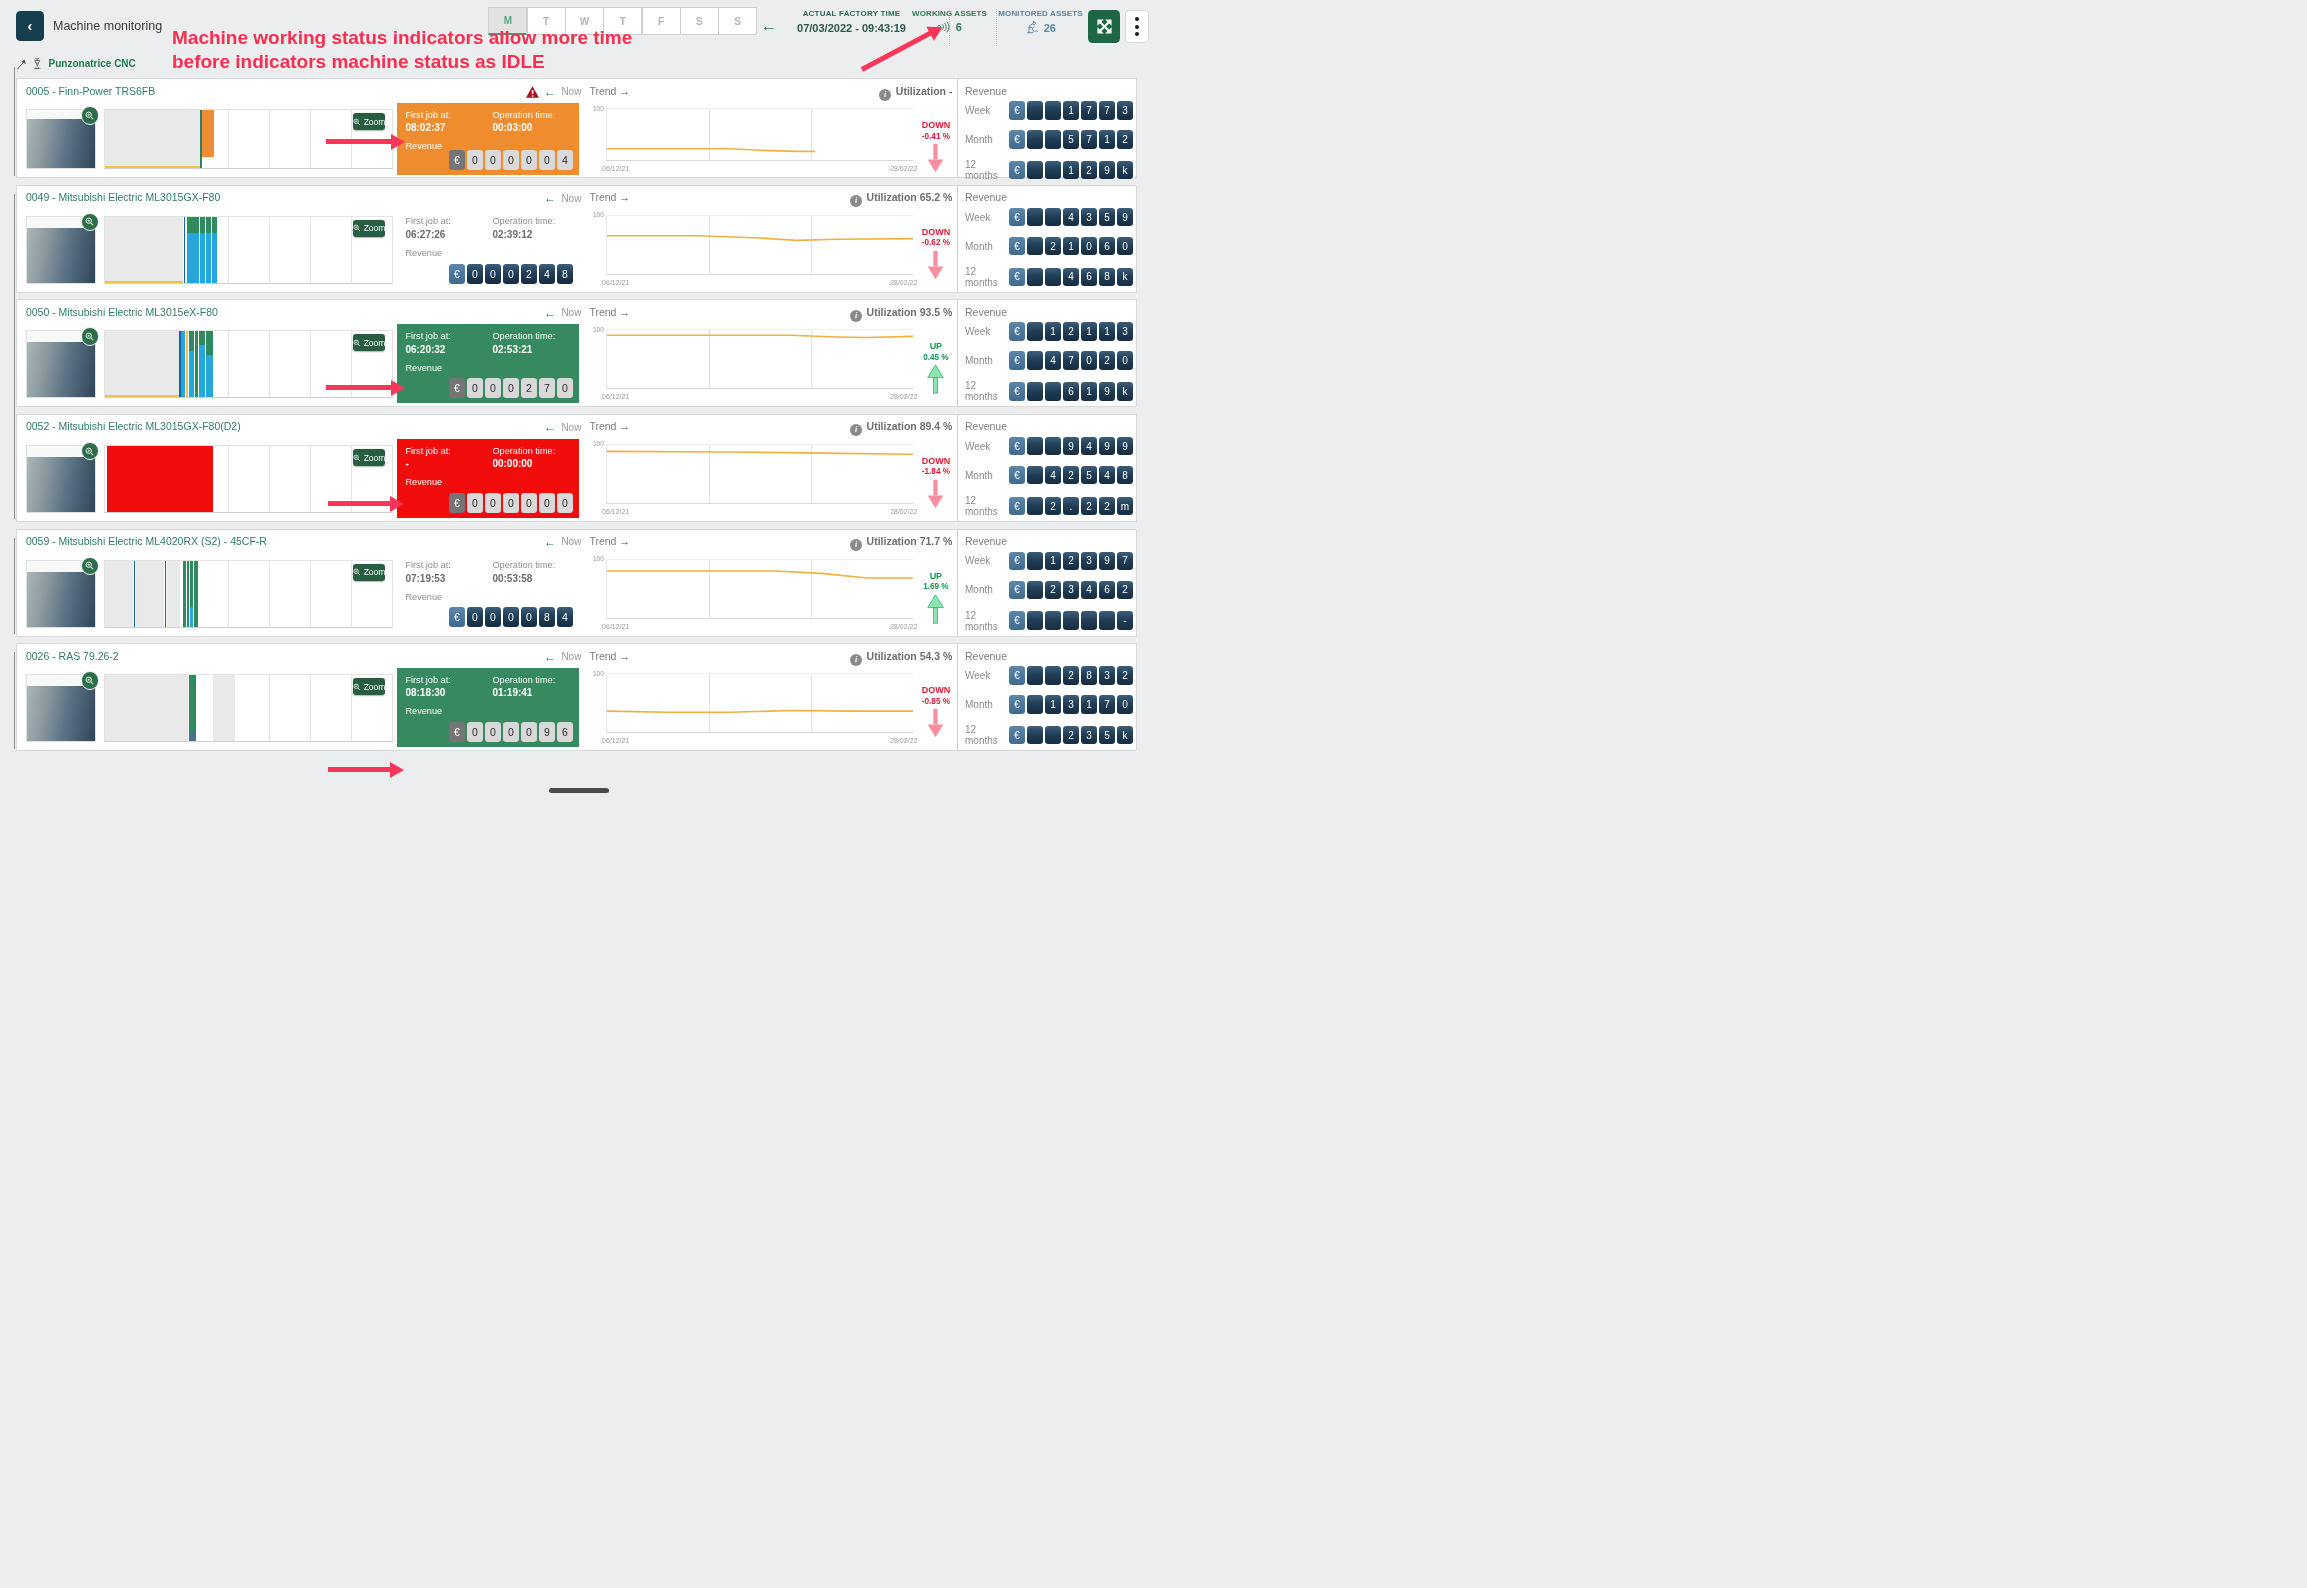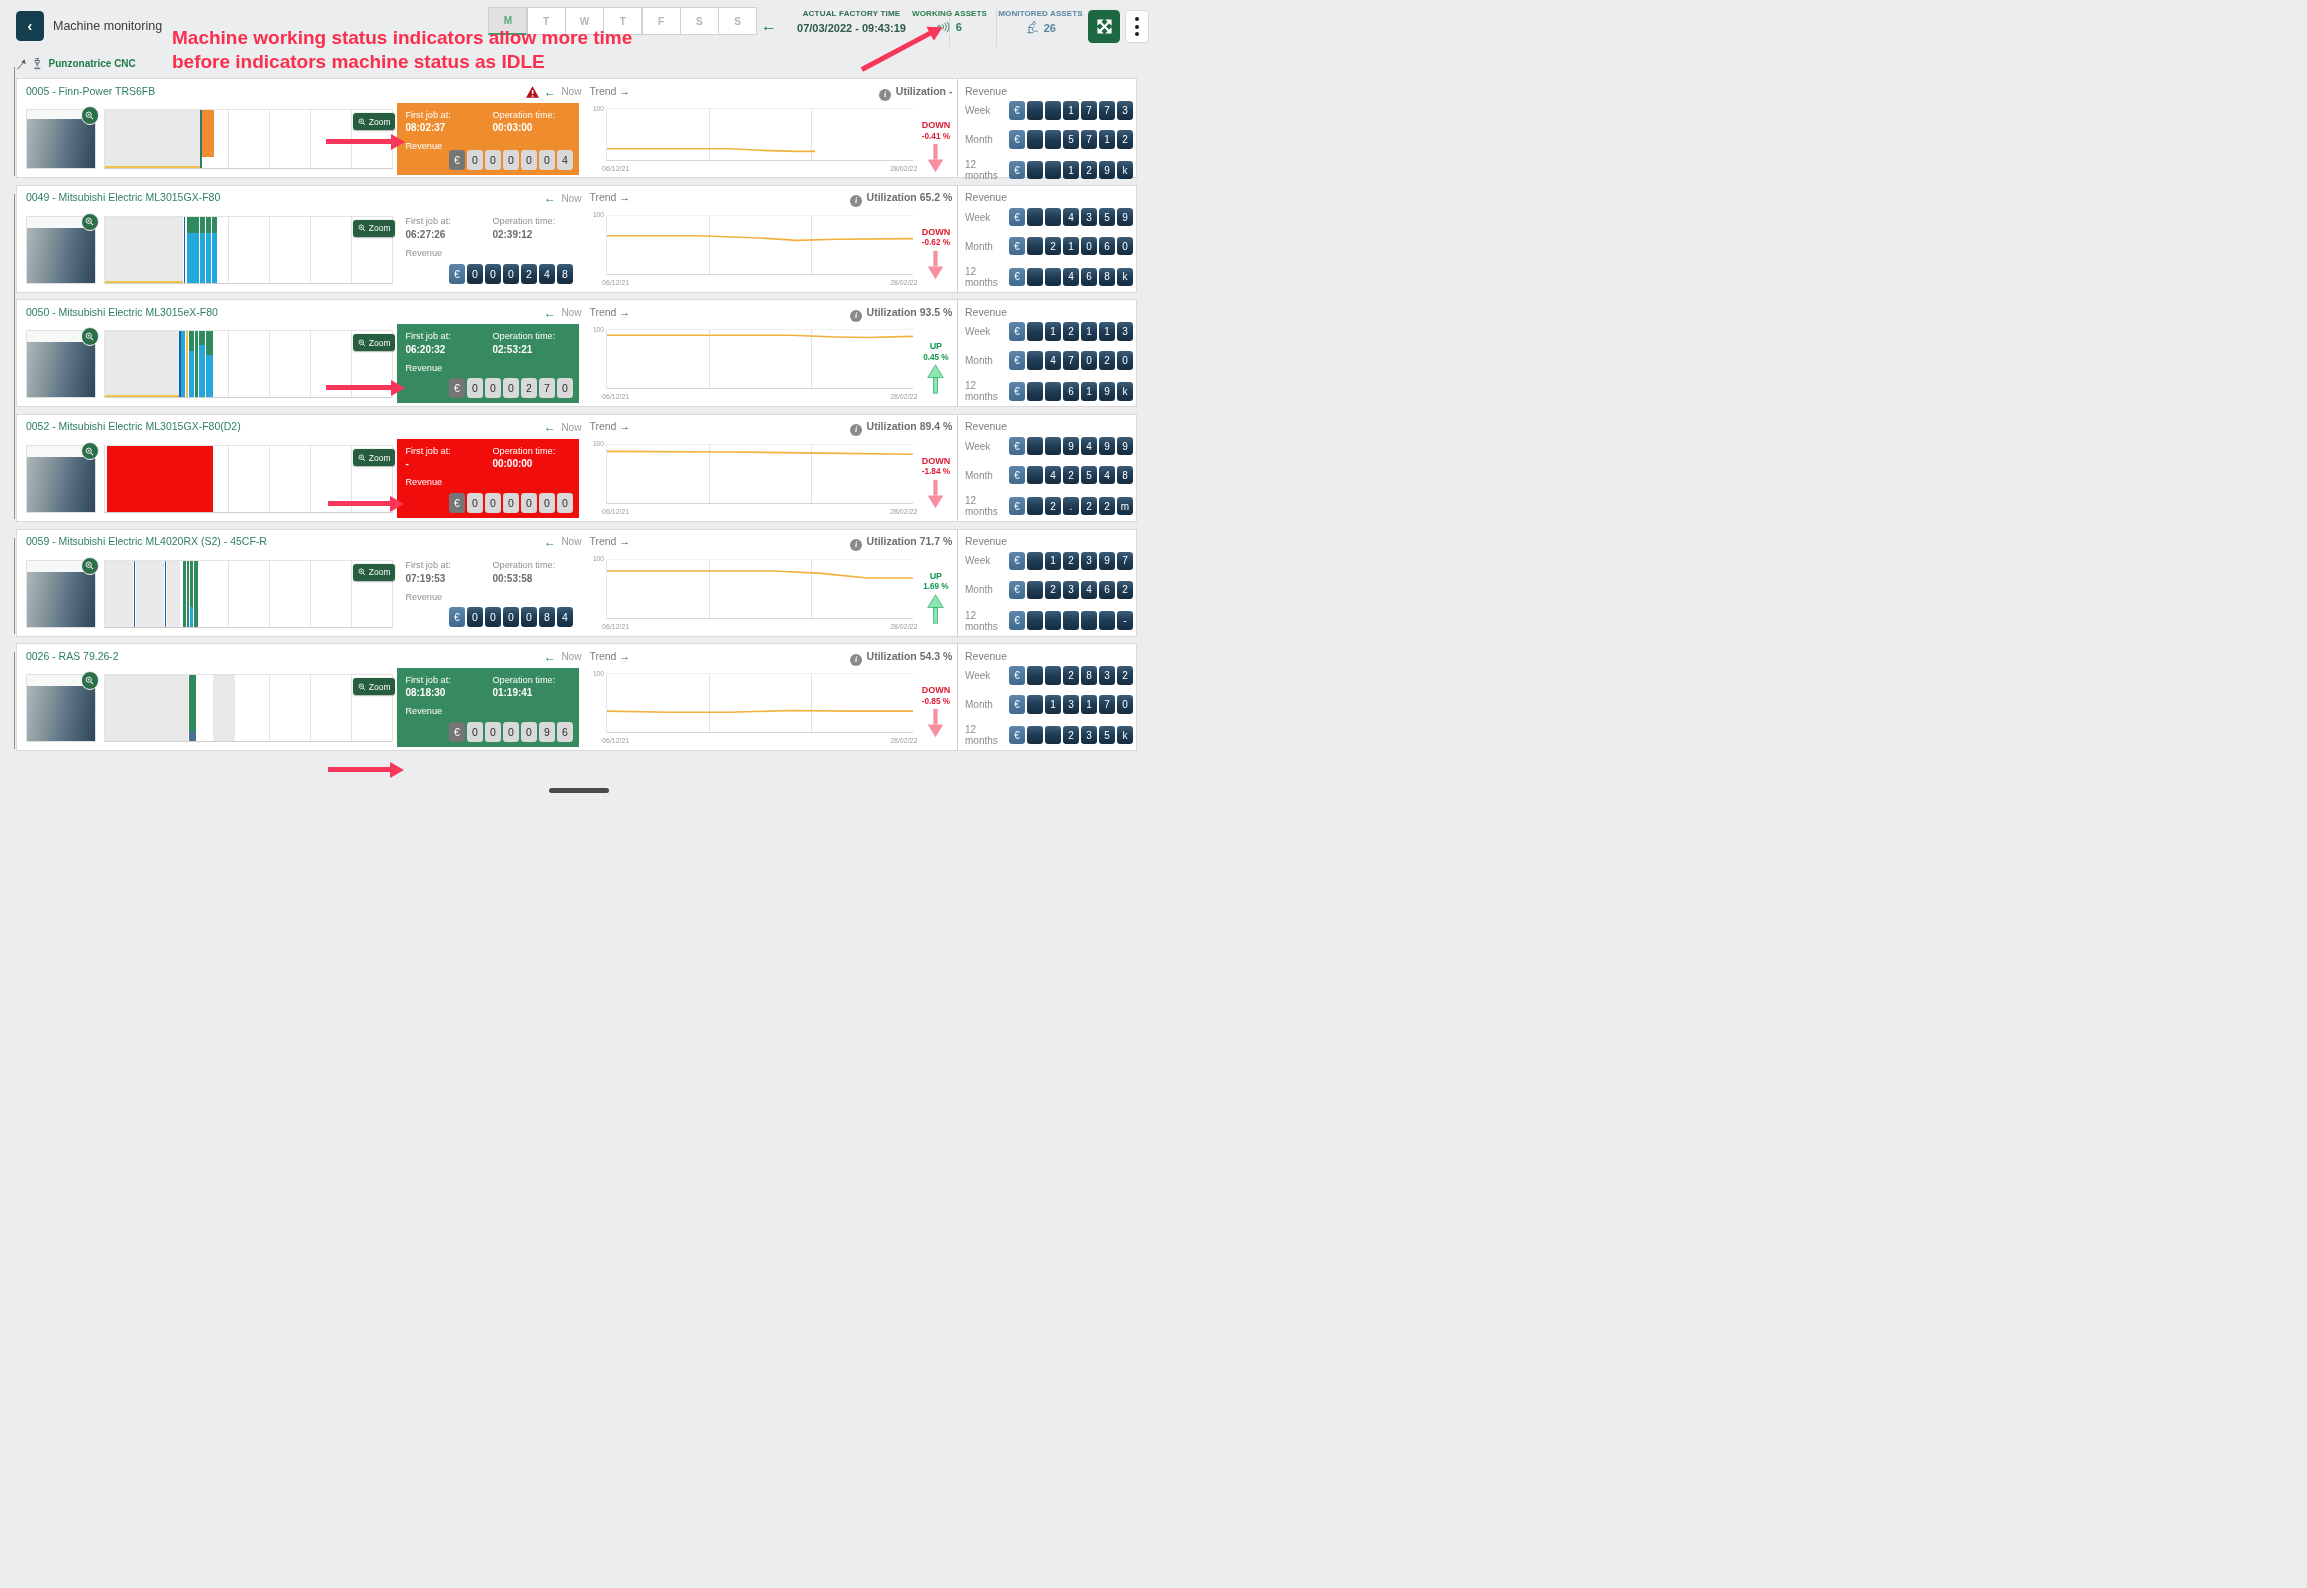--- a/index.html
+++ b/index.html
@@ -51,21 +51,21 @@
                        linear-gradient(100deg,#aeb9bb 0%,#8a989e 30%,#5d7486 58%,#42596c 82%,#30455a 100%); }
   .card.sm .photo { height:60px; }
   .photo-zoom { position:absolute; right:-4px; top:-4px; width:18.4px; height:18.4px; border-radius:50%; background:#2c6e49; border:1.3px solid #f4f4f4; display:flex; align-items:center; justify-content:center; cursor:pointer; }
 
   .timeline { position:absolute; left:87px; top:30px; width:289px; height:68px; background:#fff; border:0.7px solid #e3e3e3; border-bottom:1.3px solid #cfcfcf; overflow:hidden; }
   .card.sm .timeline { height:60px; }
   .tl-grid { position:absolute; top:0; bottom:0; width:0.7px; background:#e4e4e4; }
   .tl-seg { position:absolute; top:0; bottom:0; }
   .tl-col { position:absolute; top:0; display:flex; flex-direction:column; width:100%; height:100%; }
 
-  .zoom-btn { position:absolute; left:336px; top:34px; width:42px; height:17px; background:#275d40; border-radius:3.3px; color:#fff; font-size:8.5px; display:flex; align-items:center; justify-content:center; gap:2.6px; cursor:pointer; box-shadow:0 0.7px 1.3px rgba(0,0,0,.3); z-index:3; }
+  .zoom-btn { position:absolute; left:336px; top:34px; width:32px; height:17px; background:#275d40; border-radius:3.3px; color:#fff; font-size:8.5px; display:flex; align-items:center; justify-content:center; gap:2.6px; cursor:pointer; box-shadow:0 0.7px 1.3px rgba(0,0,0,.3); z-index:3; }
 
   .panel { position:absolute; left:380px; top:24px; width:182px; height:79px; padding:6.6px 6.6px 5.3px 8px; }
   .card.sm .panel { height:72px; }
   .panel.colored { color:#fff; }
   .panel.plain { color:#8f8f8f; }
   .p-grid { display:flex; }
   .p-colA { width:87px; }
   .p-lbl { font-size:9.2px; }
   .p-val { font-size:10px; font-weight:bold; margin-top:2.6px; }
   .panel.plain .p-val { color:#6b6b6b; }

